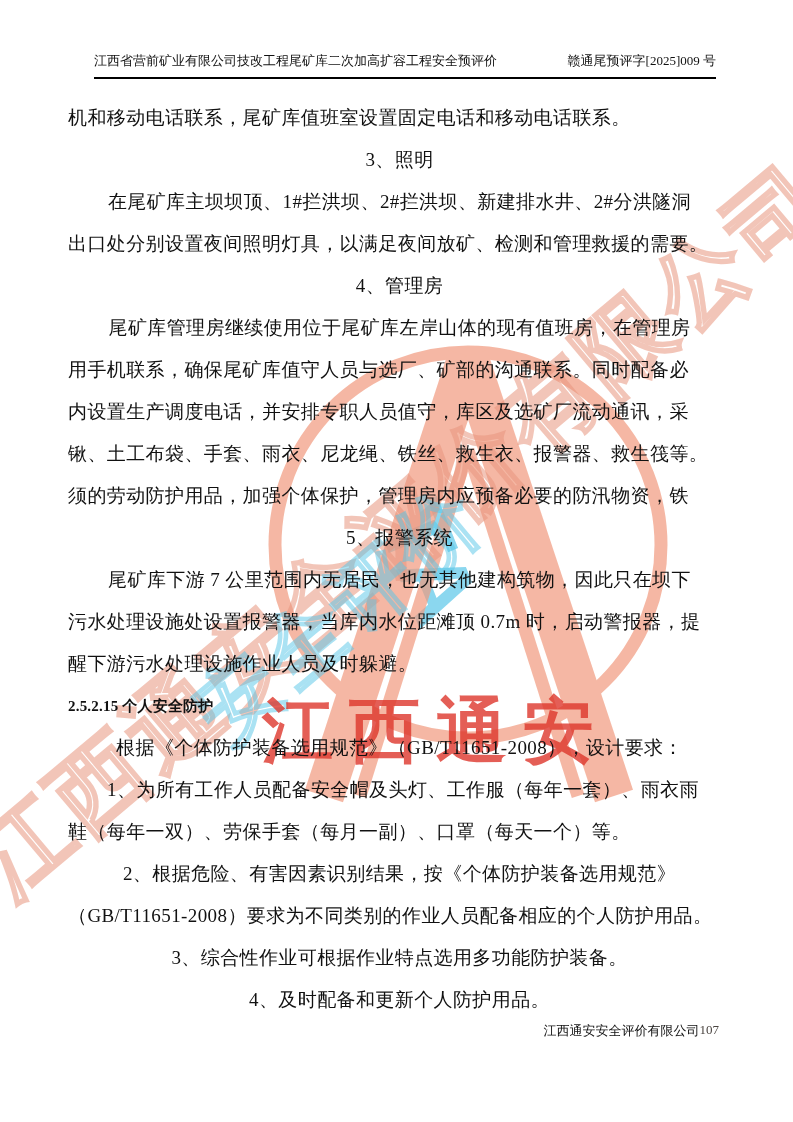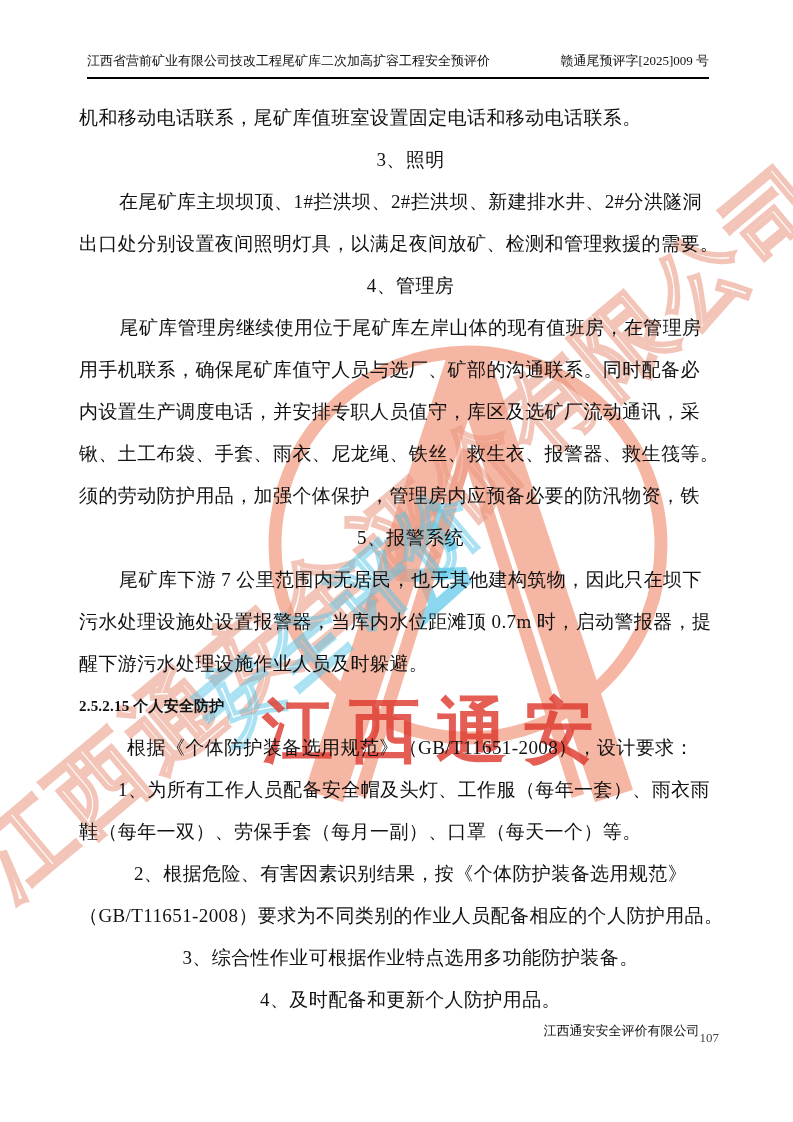--- a/index.html
+++ b/index.html
@@ -6,47 +6,47 @@
   .page{
     position:relative;
     width:793px;height:1122px;
     background:#ffffff;
     overflow:hidden;
     font-family:"Liberation Serif","DejaVu Serif",serif;
     color:#111;
   }
   
   .header{
-    position:absolute;left:87px;top:52px;width:622px;
+    position:absolute;left:94px;top:52px;width:622px;
     display:flex;justify-content:space-between;align-items:flex-end;
     font-size:13px;line-height:18px;
     padding-bottom:7px;
     border-bottom:2px solid #000;
     z-index:3;
   }
   .header .h-left{white-space:nowrap;}
   .header .h-right{white-space:nowrap;}
   
   .body-text{
-    position:absolute;left:79px;top:97px;width:624px;z-index:2;
+    position:absolute;left:68px;top:97px;width:624px;z-index:2;
   }
   .line{
     height:42px;line-height:42px;
     font-size:19px;letter-spacing:0.4px;
     white-space:nowrap;
   }
   .line.indent{padding-left:39px;text-align:center;}
   .line.bold{font-weight:bold;font-size:15px;letter-spacing:0.2px;}
   
   .footer{
     position:absolute;left:87px;top:1022px;width:632px;
     display:flex;justify-content:flex-end;
     font-size:13px;z-index:3;
   }
-  .footer .f-page{color:#4a4440;margin-top:8px;}
+  .footer .f-page{color:#4a4440;}
   
   .watermark{position:absolute;inset:0;z-index:1;pointer-events:none;}
   .wm-ta{
     position:absolute;left:368px;top:520px;
     font-family:"Liberation Sans","DejaVu Sans",sans-serif;
     font-size:96px;font-weight:bold;line-height:0.9;
     color:var(--wm-blue,#55c5e8);opacity:0.68;
     transform:rotate(68deg);transform-origin:center;
     white-space:nowrap;
   }

